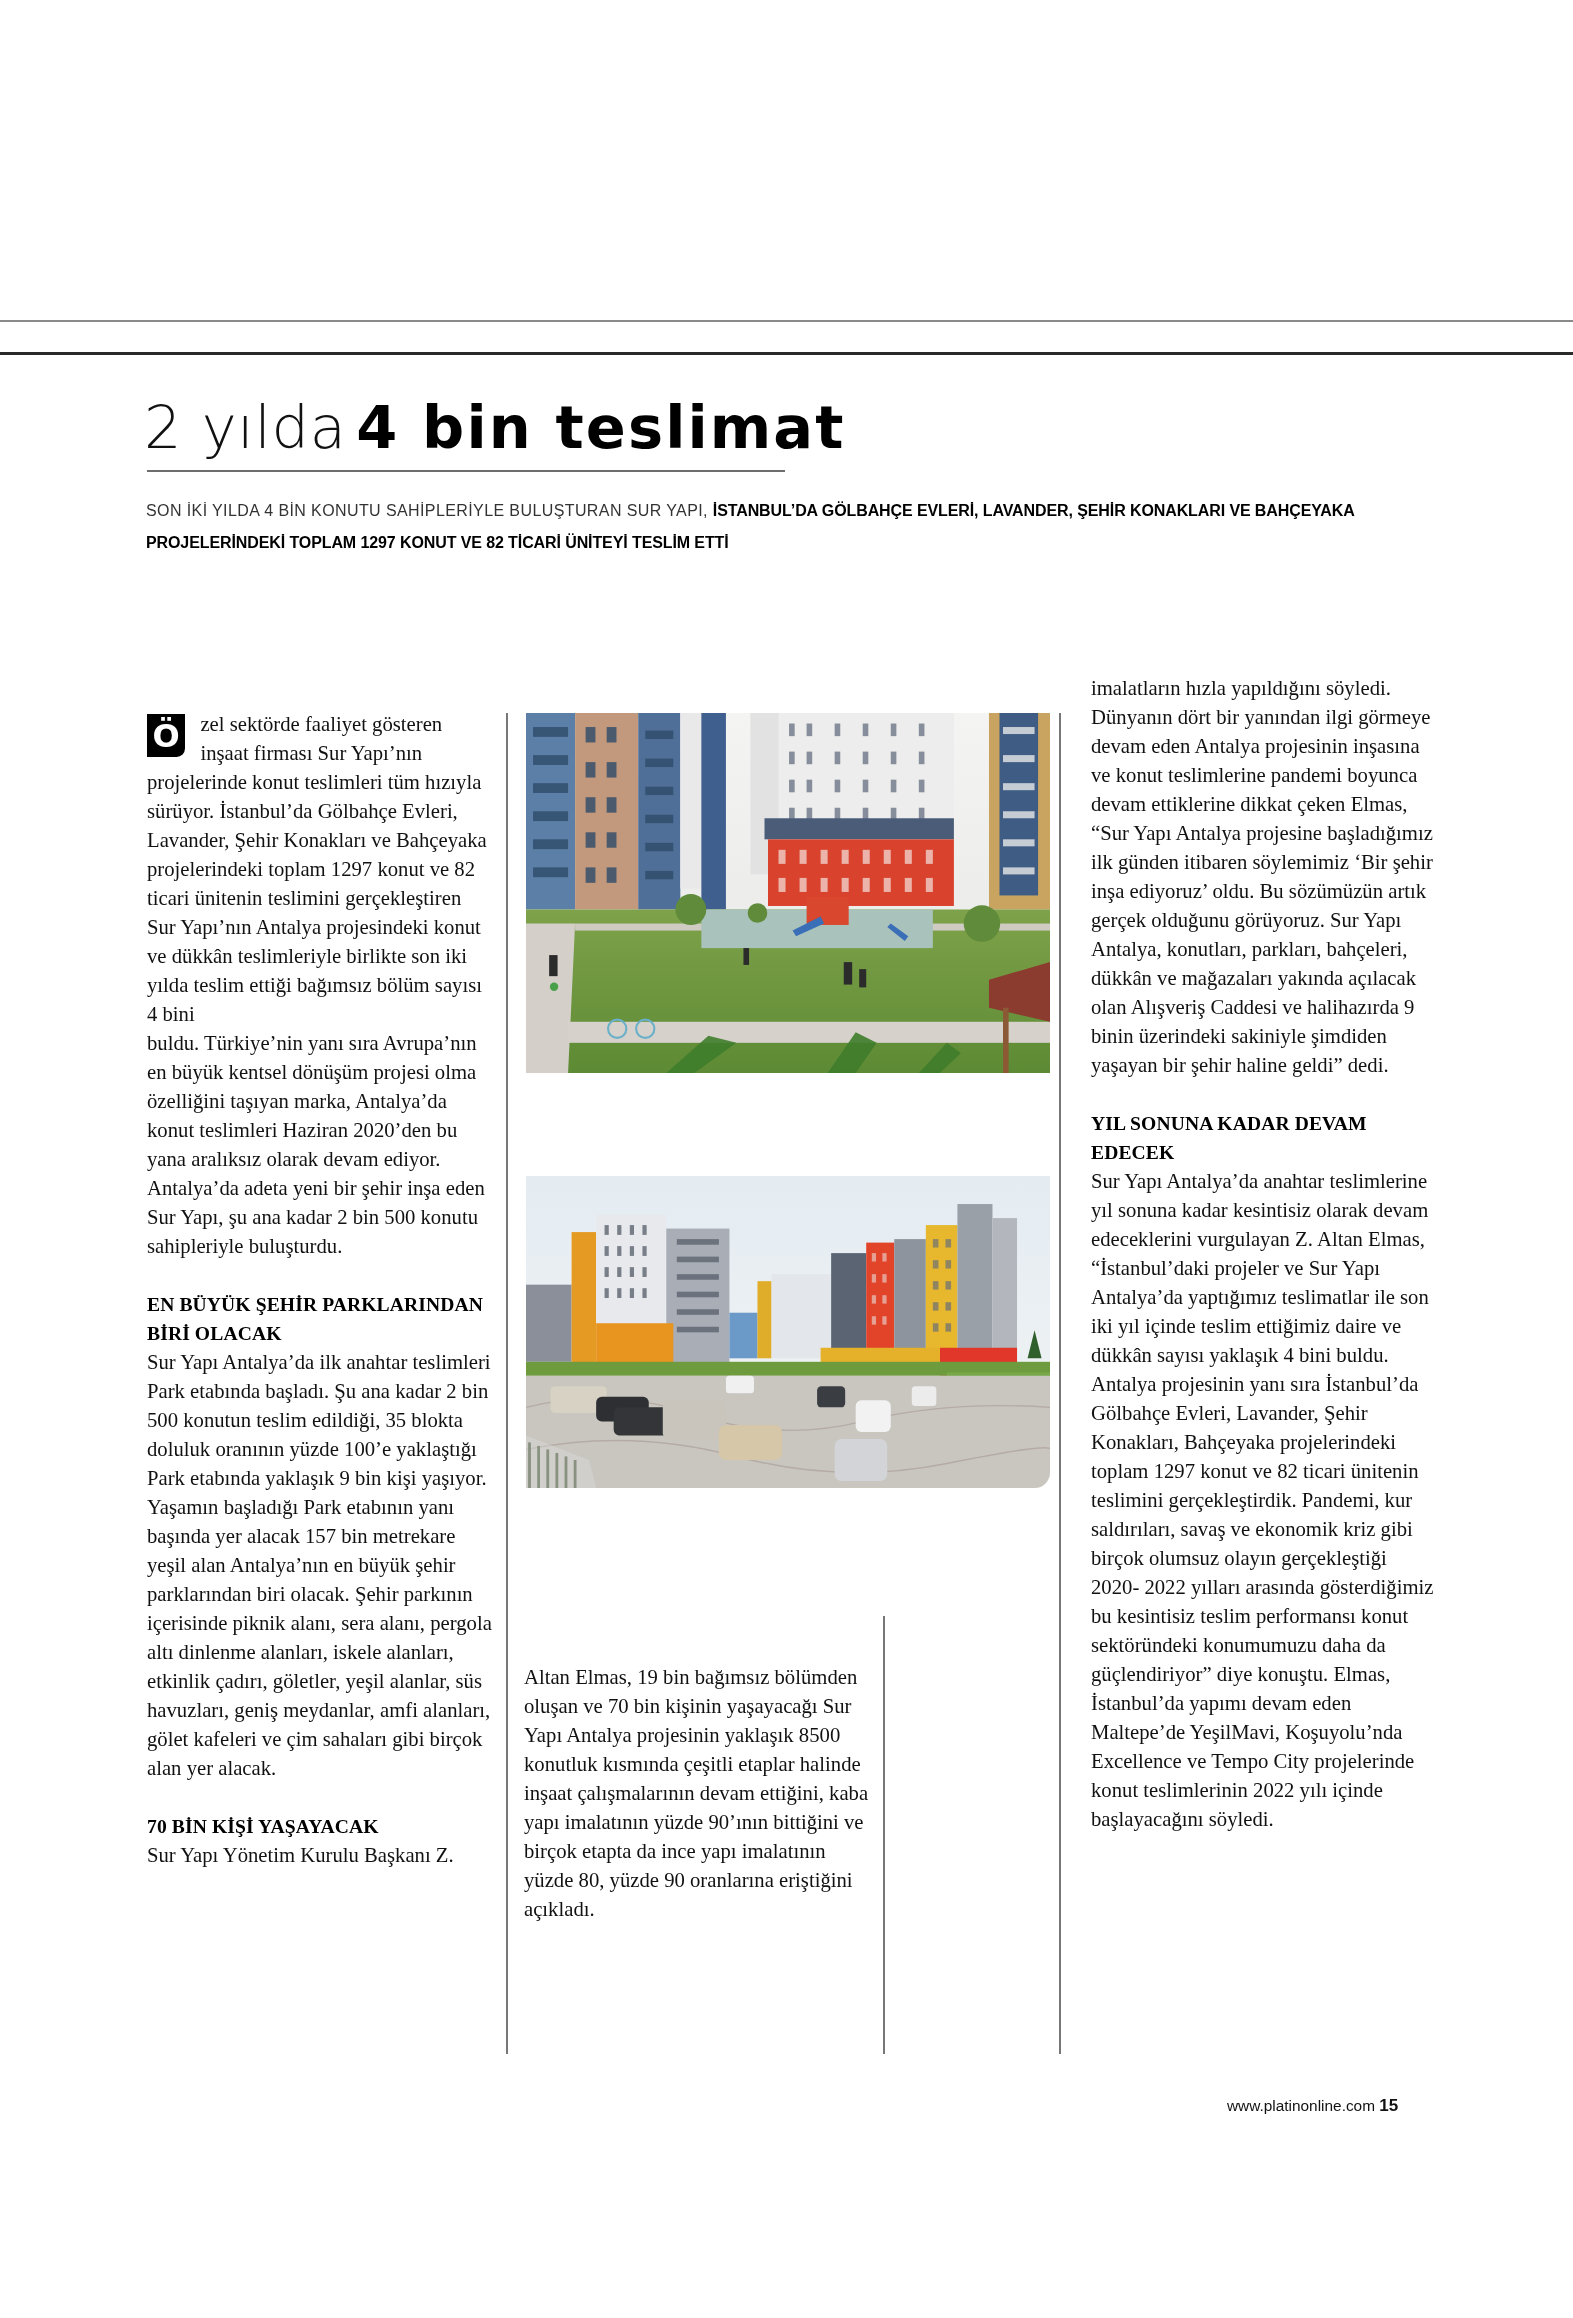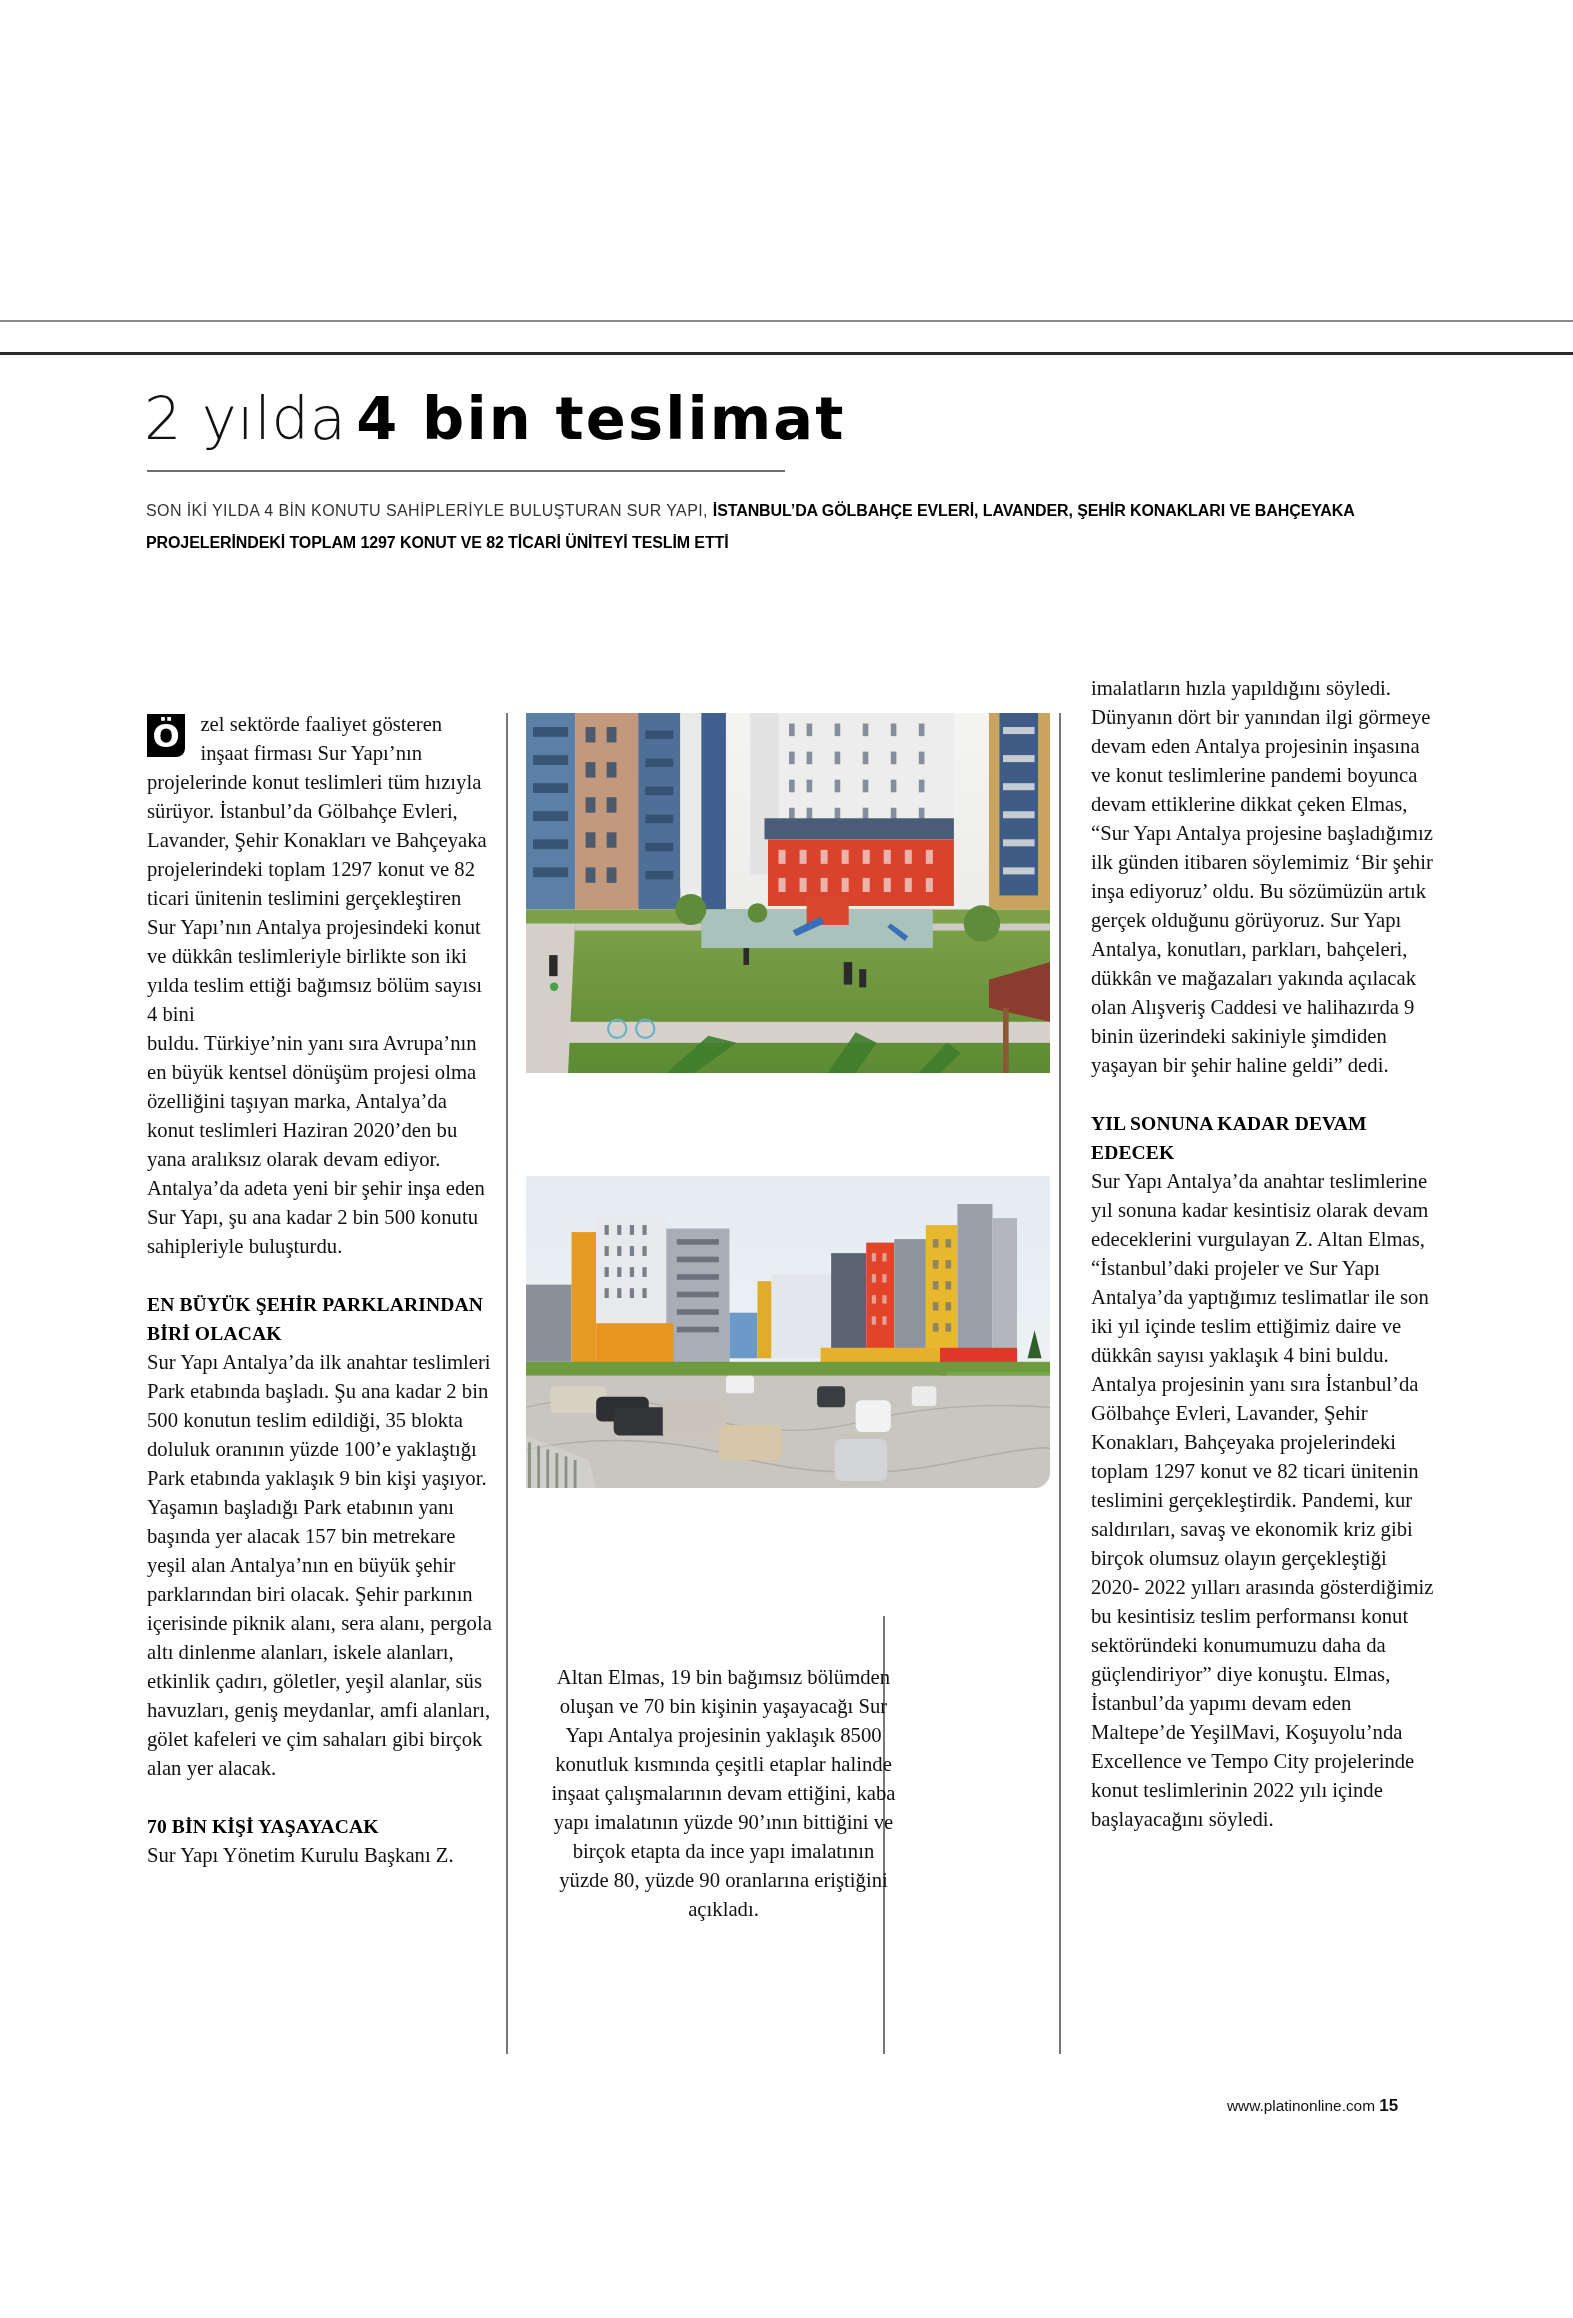--- a/index.html
+++ b/index.html
@@ -1,20 +1,20 @@
 <!DOCTYPE html>
 <html style="font-size:11.2px"><head>
 <meta charset="utf-8">
 <style>
   html,body{margin:0;padding:0;background:#fff;}
   body{width:1573px;height:2319px;position:relative;overflow:hidden;
        font-family:"Liberation Serif","DejaVu Serif",serif;color:#1a1a1a;}
   .rule-thin{position:absolute;left:0;width:1573px;top:320px;height:2.1px;background:#8a8a8a;}
   .rule-thick{position:absolute;left:0;width:1573px;top:352px;height:2.8px;background:#2a2a2a;}
-  .title{position:absolute;left:144px;top:384px;font-family:"DejaVu Sans","Liberation Sans",sans-serif;
+  .title{position:absolute;left:144px;top:393px;font-family:"DejaVu Sans","Liberation Sans",sans-serif;
          font-size:59px;line-height:70px;white-space:nowrap;letter-spacing:0.7px;}
   .title .light{font-weight:200;color:#111;font-family:"DejaVu Sans","Liberation Sans",sans-serif;}
   .title .bold{font-weight:700;color:#000;margin-left:9.8px;letter-spacing:2.1px;}
   .title-underline{position:absolute;left:147px;top:470px;width:638px;height:2.1px;background:#6d6d6d;}
   .lead{position:absolute;left:146px;top:495px;width:1276px;
         font-family:"Liberation Sans","DejaVu Sans",sans-serif;font-size:16px;line-height:32px;
         text-transform:uppercase;letter-spacing:-0.1px;color:#111;}
   .lead .light{font-weight:400;color:#333;letter-spacing:0.4px;}
   .lead .bold{font-weight:700;color:#000;}
   .vline{position:absolute;width:2.1px;background:#777;}
@@ -308,21 +308,21 @@
         <line x1="18" y1="385" x2="18" y2="445"></line>
         <line x1="31" y1="390" x2="31" y2="445"></line>
         <line x1="44" y1="395" x2="44" y2="445"></line>
         <line x1="57" y1="400" x2="57" y2="445"></line>
         <line x1="70" y1="405" x2="70" y2="445"></line>
     </g>
     <polygon points="0,370 90,405 100,445 0,445" fill="#d8d8d6" opacity="0.5"></polygon>
   </svg>
 </div>
 
-<div class="col" style="left:548px;top:1663px;width:351px;text-align:center;">
+<div class="col" style="left:524px;top:1663px;width:351px;">
   <p>Altan Elmas, 19 bin bağımsız bölümden oluşan ve 70 bin kişinin yaşayacağı Sur Yapı Antalya projesinin yaklaşık 8500 konutluk kısmında çeşitli etaplar halinde inşaat çalışmalarının devam ettiğini, kaba yapı imalatının yüzde 90’ının bittiğini ve birçok etapta da ince yapı imalatının yüzde 80, yüzde 90 oranlarına eriştiğini açıkladı.</p>
 </div>
 
 <div class="col" style="left:1091px;top:674px;width:345px;">
   <p>imalatların hızla yapıldığını söyledi. Dünyanın dört bir yanından ilgi görmeye devam eden Antalya projesinin inşasına ve konut teslimlerine pandemi boyunca devam ettiklerine dikkat çeken Elmas, “Sur Yapı Antalya projesine başladığımız ilk günden itibaren söylemimiz ‘Bir şehir inşa ediyoruz’ oldu. Bu sözümüzün artık gerçek olduğunu görüyoruz. Sur Yapı Antalya, konutları, parkları, bahçeleri, dükkân ve mağazaları yakında açılacak olan Alışveriş Caddesi ve halihazırda 9 binin üzerindeki sakiniyle şimdiden yaşayan bir şehir haline geldi” dedi.</p>
   <div class="gap"></div>
   <h3>YIL SONUNA KADAR DEVAM EDECEK</h3>
   <p>Sur Yapı Antalya’da anahtar teslimlerine yıl sonuna kadar kesintisiz olarak devam edeceklerini vurgulayan Z. Altan Elmas, “İstanbul’daki projeler ve Sur Yapı Antalya’da yaptığımız teslimatlar ile son iki yıl içinde teslim ettiğimiz daire ve dükkân sayısı yaklaşık 4 bini buldu. Antalya projesinin yanı sıra İstanbul’da Gölbahçe Evleri, Lavander, Şehir Konakları, Bahçeyaka projelerindeki toplam 1297 konut ve 82 ticari ünitenin teslimini gerçekleştirdik. Pandemi, kur saldırıları, savaş ve ekonomik kriz gibi birçok olumsuz olayın gerçekleştiği 2020- 2022 yılları arasında gösterdiğimiz bu kesintisiz teslim performansı konut sektöründeki konumumuzu daha da güçlendiriyor” diye konuştu. Elmas, İstanbul’da yapımı devam eden Maltepe’de YeşilMavi, Koşuyolu’nda Excellence ve Tempo City projelerinde konut teslimlerinin 2022 yılı içinde başlayacağını söyledi.</p>
 </div>
 

